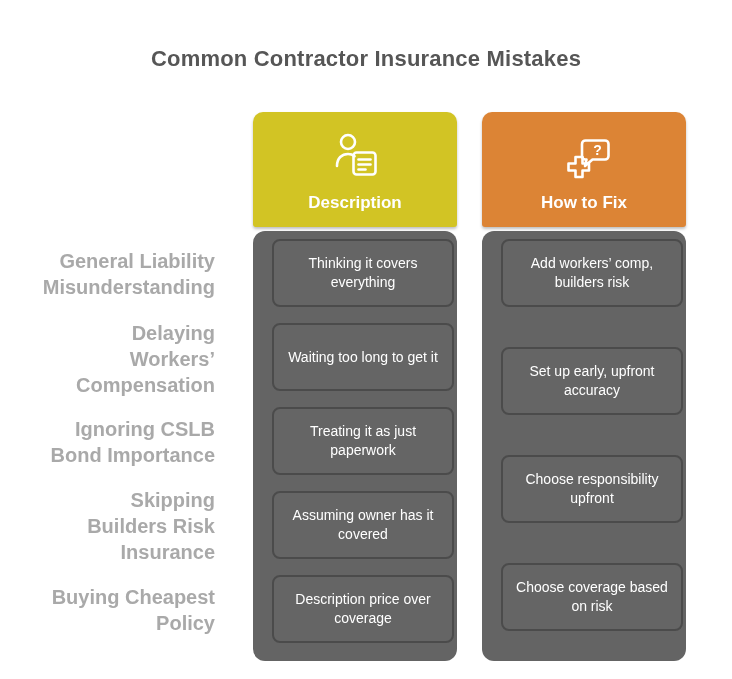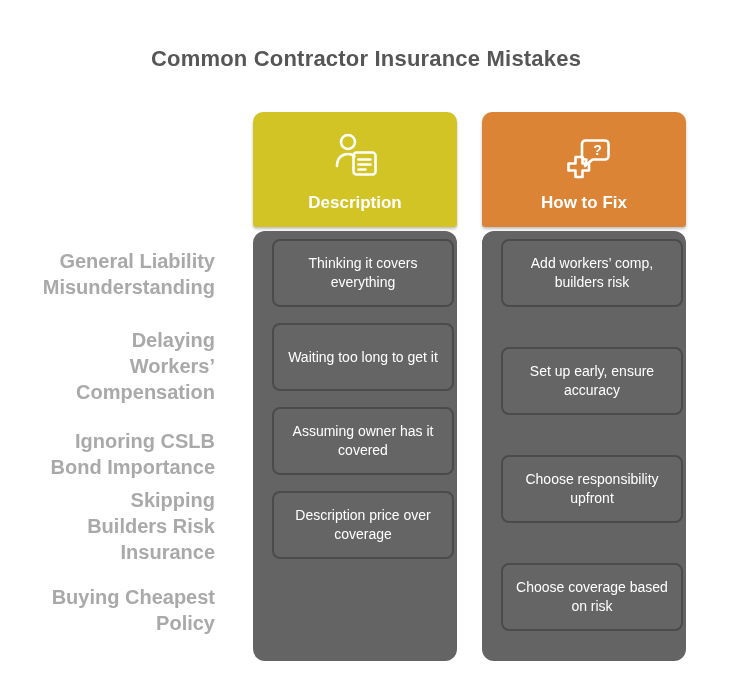--- a/index.html
+++ b/index.html
@@ -32,21 +32,21 @@
     width:182px;height:68px;box-sizing:border-box;flex:0 0 auto;
     border:2px solid #4b4b4b;border-radius:8px;background:#656565;
     display:flex;align-items:center;justify-content:center;text-align:center;
     color:#ffffff;font-size:14px;line-height:1.35;padding:4px 10px;margin-left:16px;
   }
   .row-label{
     position:absolute;left:45px;width:170px;height:68px;
     display:flex;align-items:center;justify-content:flex-end;
     text-align:right;color:#a9a9a9;font-weight:bold;font-size:20px;line-height:1.3;
   }
-  .rl0{top:240px}.rl1{top:332px}.rl2{top:420px}.rl3{top:492px}.rl4{top:576px}
+  .rl0{top:240px}.rl1{top:325px}.rl2{top:408px}.rl3{top:492px}.rl4{top:576px}
   svg{display:block}
 </style>
 </head>
 <body>
 
 <div class="stage">
 
   <div class="title">Common Contractor Insurance Mistakes</div>
 
   <div class="col-header desc">
@@ -76,24 +76,25 @@
 
   <div class="row-label rl0">General Liability Misunderstanding</div>
   <div class="row-label rl1">Delaying Workers’ Compensation</div>
   <div class="row-label rl2">Ignoring CSLB Bond Importance</div>
   <div class="row-label rl3">Skipping Builders Risk Insurance</div>
   <div class="row-label rl4">Buying Cheapest Policy</div>
 
   <div class="col-body desc">
     <div class="cell">Thinking it covers everything</div>
     <div class="cell">Waiting too long to get it</div>
+    <div class="cell">Treating it as just paperwork</div>
     <div class="cell">Assuming owner has it covered</div>
     <div class="cell">Description price over coverage</div>
   </div>
 
   <div class="col-body fix">
     <div class="cell">Add workers’ comp, builders risk</div>
-    <div class="cell">Set up early, ensure accuracy</div>
+    <div class="cell">Set up early, upfront accuracy</div>
     <div class="cell">Choose responsibility upfront</div>
     <div class="cell">Choose coverage based on risk</div>
   </div>
 
 </div>
 
 </body></html>

